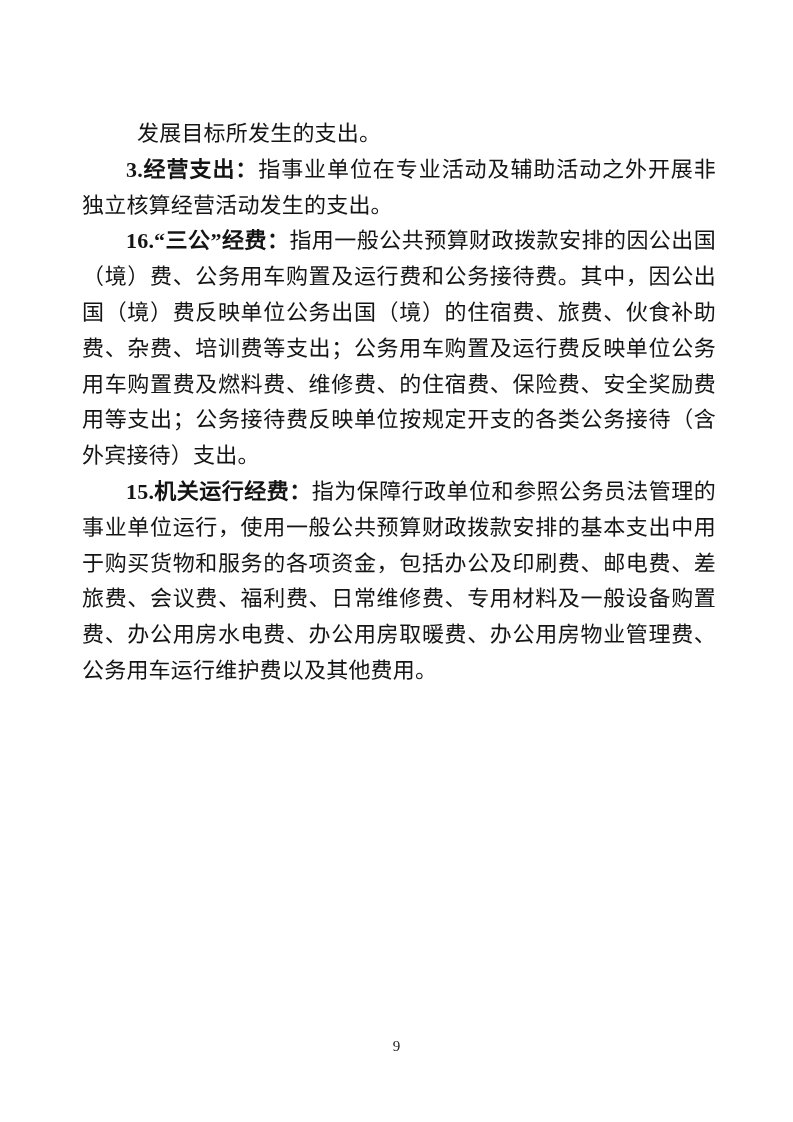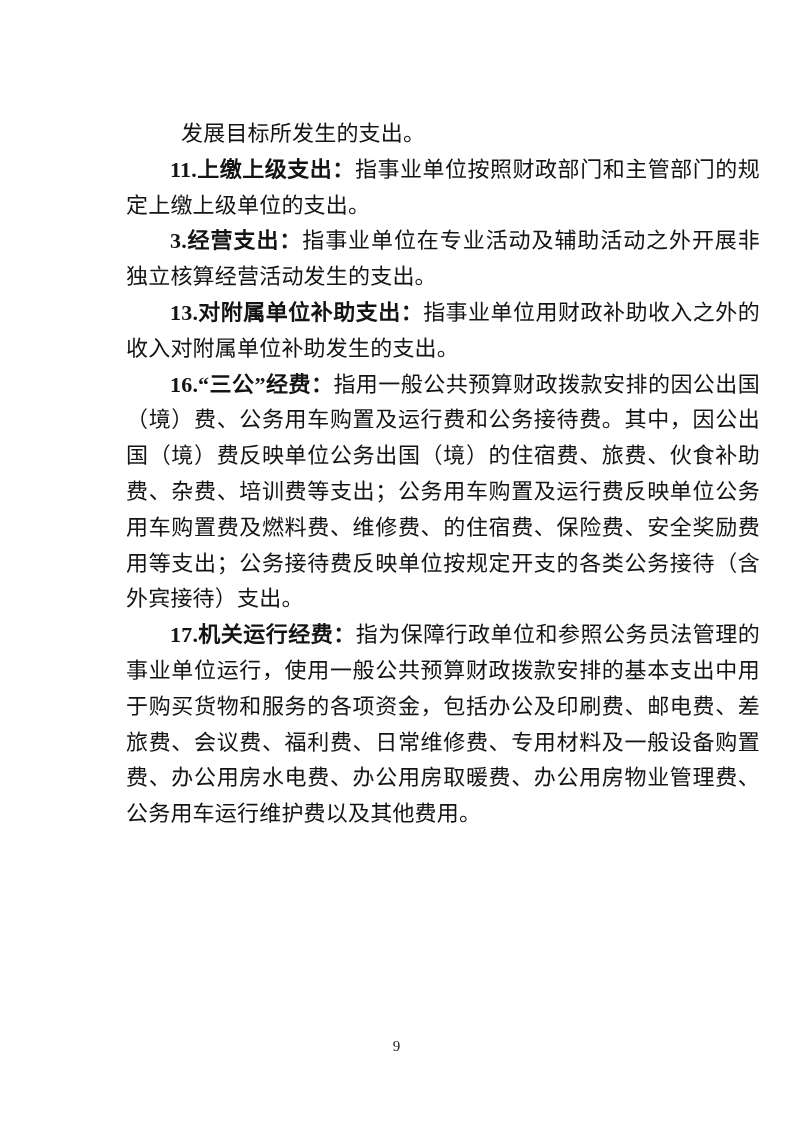--- a/index.html
+++ b/index.html
@@ -19,21 +19,20 @@
   .content {
     position: absolute;
     left: 82px;
     top: 116px;
     width: 634px;
     font-size: 22px;
     line-height: 35.8px;
     text-align: justify;
     text-justify: inter-ideograph;
     letter-spacing: 0.2px;
-    margin-left: 44px;
   }
   .para {
     margin: 0;
     padding: 0;
     text-indent: 2em;
   }
   .para.cont {
     text-indent: 2.5em;
   }
   .term {
@@ -52,28 +51,26 @@
 </style>
 </head>
 <body>
 
 <div class="page">
 
   <div class="content">
 
     <p class="para cont"><span>发展目标所发生的支出。</span></p>
 
-    <p class="para"><b class="term">11.上缴上级支出：</b><span>指事业单位按照财政部门和主管部门的规定上缴上级单位的支出。</span></p>
 
     <p class="para"><b class="term">3.经营支出：</b><span>指事业单位在专业活动及辅助活动之外开展非独立核算经营活动发生的支出。</span></p>
 
-    <p class="para"><b class="term">13.对附属单位补助支出：</b><span>指事业单位用财政补助收入之外的收入对附属单位补助发生的支出。</span></p>
 
     <p class="para"><b class="term">16.“三公”经费：</b><span>指用一般公共预算财政拨款安排的因公出国（境）费、公务用车购置及运行费和公务接待费。其中，因公出国（境）费反映单位公务出国（境）的住宿费、旅费、伙食补助费、杂费、培训费等支出；公务用车购置及运行费反映单位公务用车购置费及燃料费、维修费、的住宿费、保险费、安全奖励费用等支出；公务接待费反映单位按规定开支的各类公务接待（含外宾接待）支出。</span></p>
 
-    <p class="para"><b class="term">17.机关运行经费：</b><span>指为保障行政单位和参照公务员法管理的事业单位运行，使用一般公共预算财政拨款安排的基本支出中用于购买货物和服务的各项资金，包括办公及印刷费、邮电费、差旅费、会议费、福利费、日常维修费、专用材料及一般设备购置费、办公用房水电费、办公用房取暖费、办公用房物业管理费、公务用车运行维护费以及其他费用。</span></p>
+    <p class="para"><b class="term">15.机关运行经费：</b><span>指为保障行政单位和参照公务员法管理的事业单位运行，使用一般公共预算财政拨款安排的基本支出中用于购买货物和服务的各项资金，包括办公及印刷费、邮电费、差旅费、会议费、福利费、日常维修费、专用材料及一般设备购置费、办公用房水电费、办公用房取暖费、办公用房物业管理费、公务用车运行维护费以及其他费用。</span></p>
 
 
   </div>
 
   <div class="pagenum">9</div>
 
 </div>
 
 </body></html>

